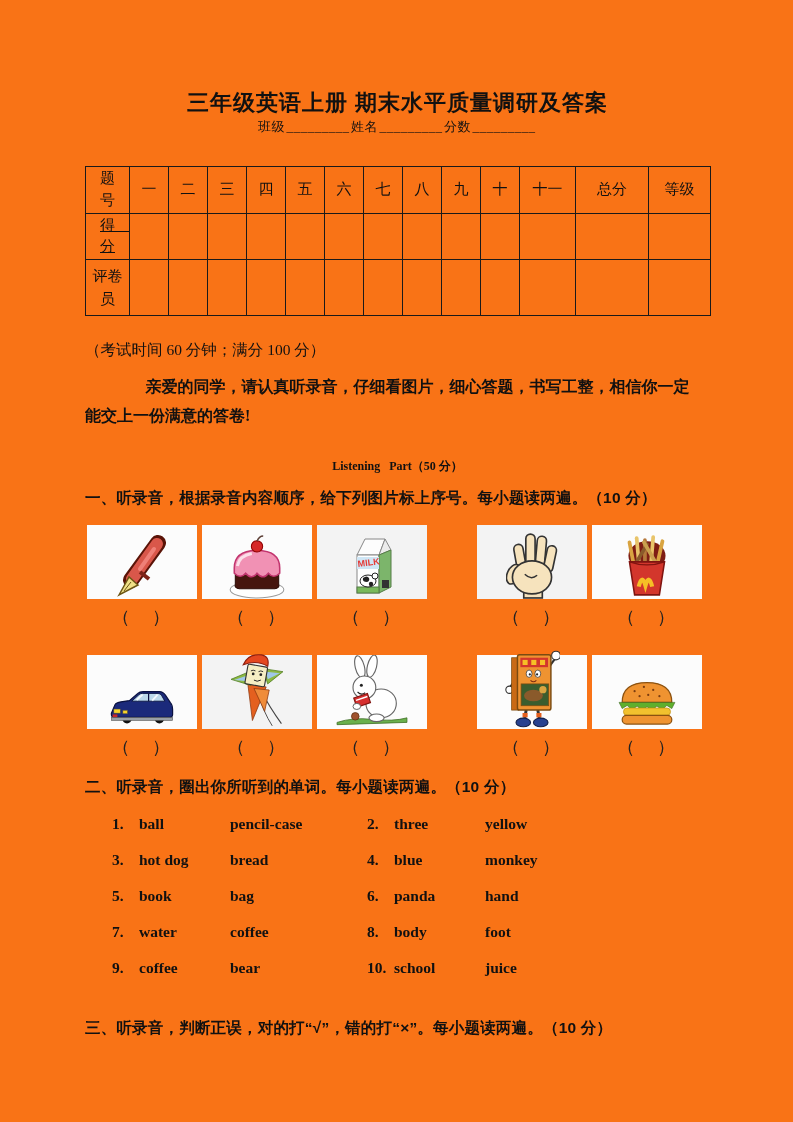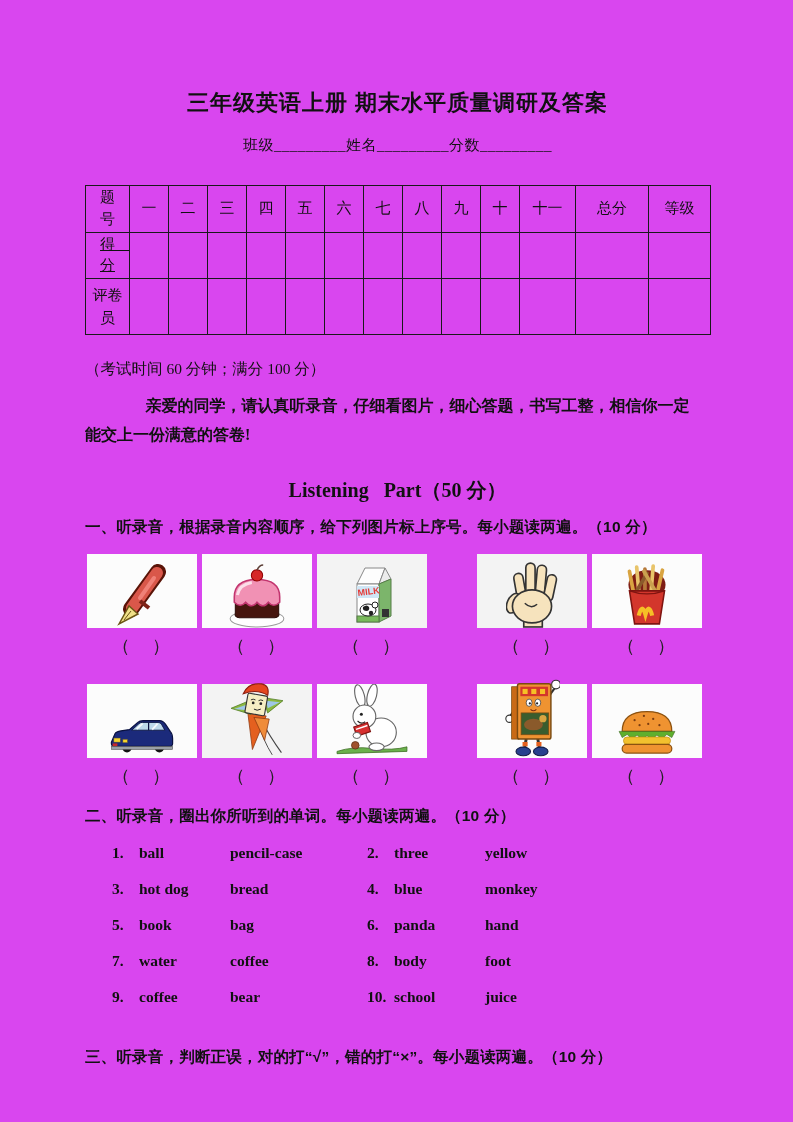--- a/index.html
+++ b/index.html
@@ -1,38 +1,38 @@
 <!DOCTYPE html>
 <html><head>
 <meta charset="utf-8">
 <style>
   html,body { margin:0; padding:0; background:#e9e9e9; }
   .page {
     position:relative;
     width:793px; height:1122px;
     margin:0 auto;
-    background:#d946ef;
+    background:#f97316;
     box-sizing:border-box;
     padding:88px 83px 0 85px;
     font-family:"Liberation Serif","DejaVu Serif",serif;
     color:#111;
     overflow:hidden;
   }
   .title {
     text-align:center;
     font-family:"Liberation Sans","DejaVu Sans",sans-serif;
     font-weight:bold;
     font-size:22px;
     letter-spacing:1px;
     margin:0;
   }
   .info-line {
     text-align:center;
-    font-size:15px;
-    margin-top:18px;
+    font-size:13px;
+    margin-top:0;
     letter-spacing:0.5px;
   }
   .info-line .blank-u { display:inline-block; min-width:66px; }
 
   table.score-table {
     margin-top:30px;
     border-collapse:collapse;
     table-layout:fixed;
     width:625px;
     font-size:15px;
@@ -60,21 +60,21 @@
     font-size:16px;
     margin-top:11px;
     line-height:29px;
   }
   .greeting .g1 { display:block; text-indent:40px;text-align:center; }
   .greeting .g2 { display:block; }
 
   .listening-title {
     text-align:center;
     font-weight:bold;
-    font-size:20px;
+    font-size:12px;
     margin:28px 0 0 0;
     white-space:pre;
   }
   .sec-heading {
     font-family:"Liberation Sans","DejaVu Sans",sans-serif;
     font-weight:bold;
     font-size:15.5px;
     margin-top:13px;
     letter-spacing:0.2px;
   }

